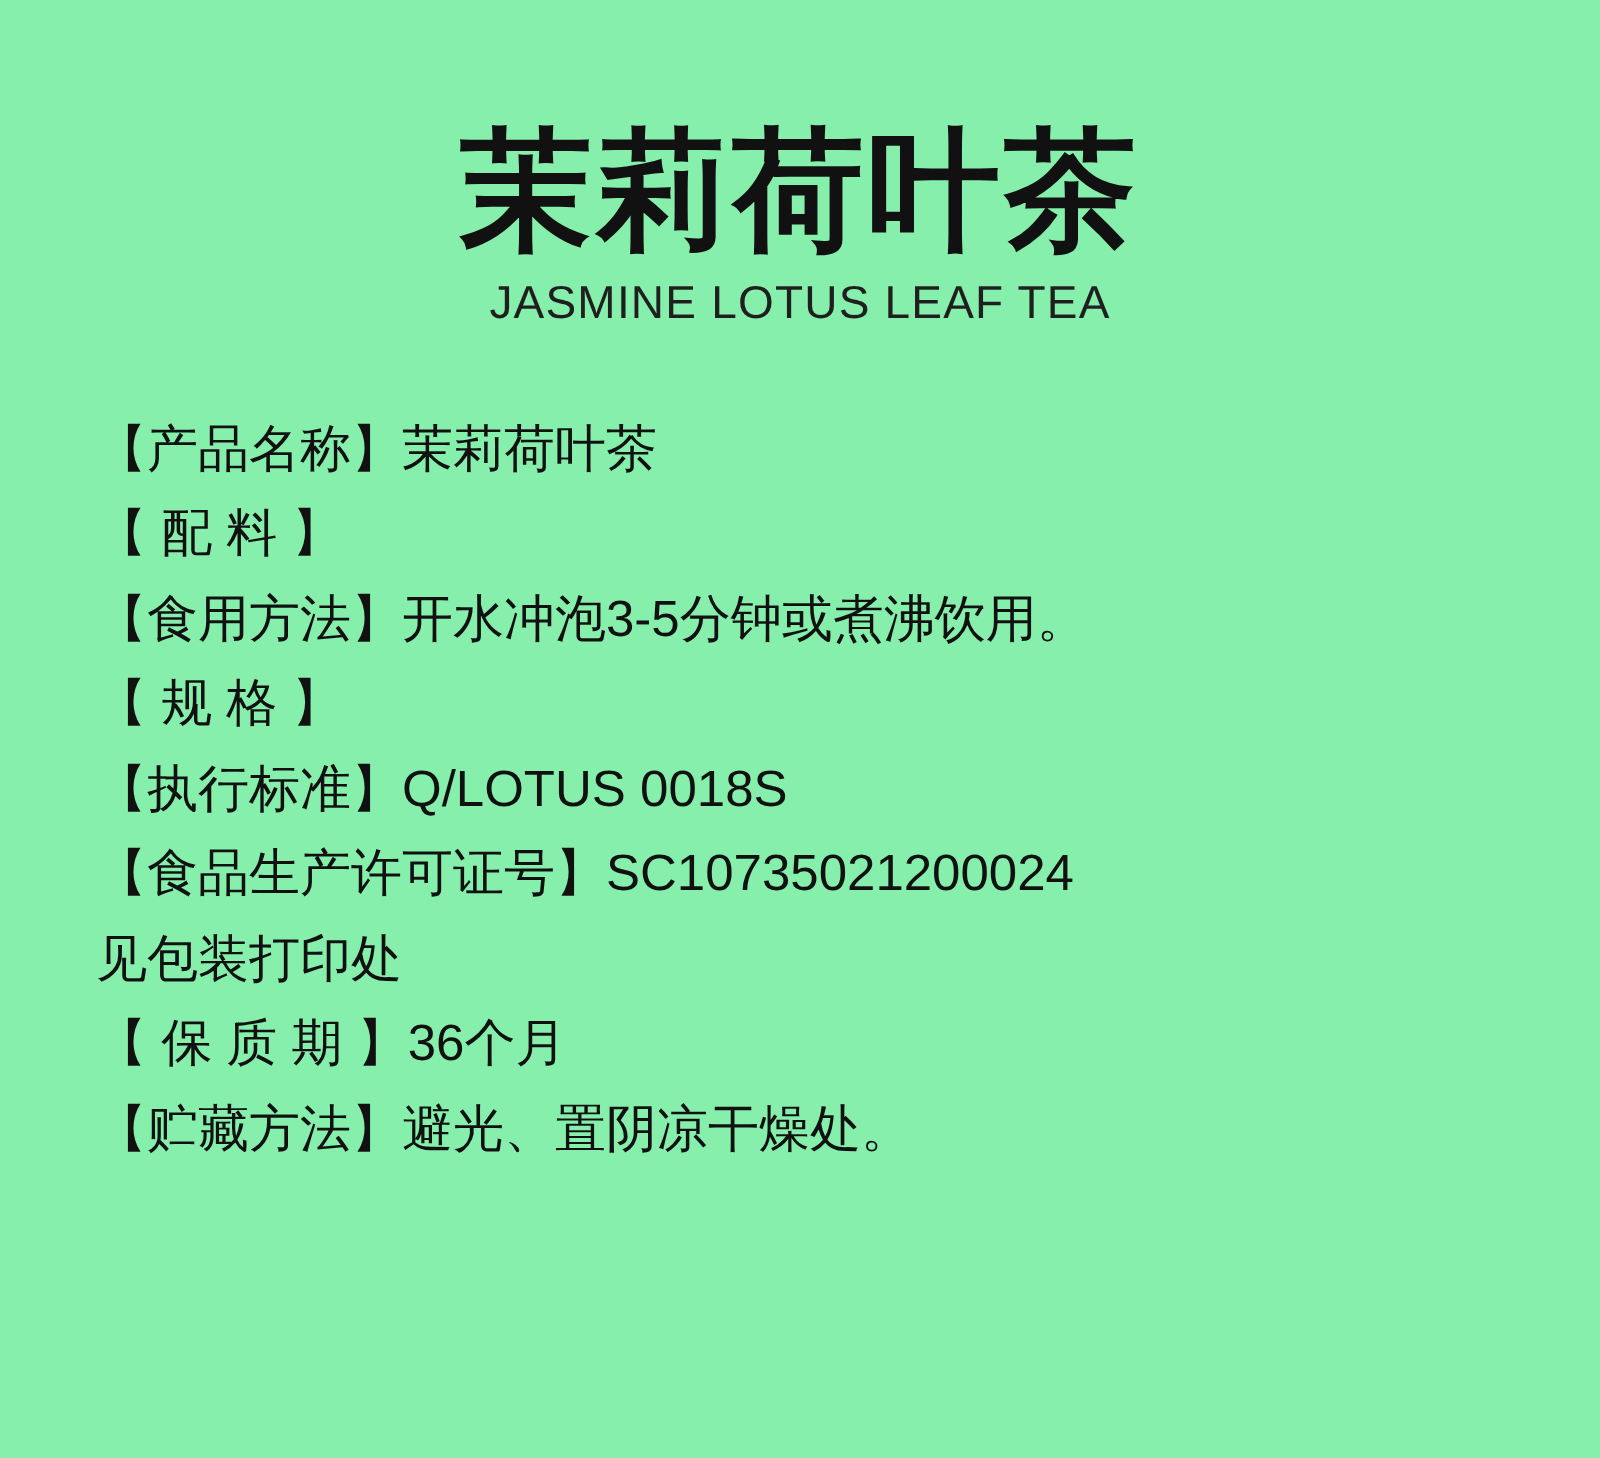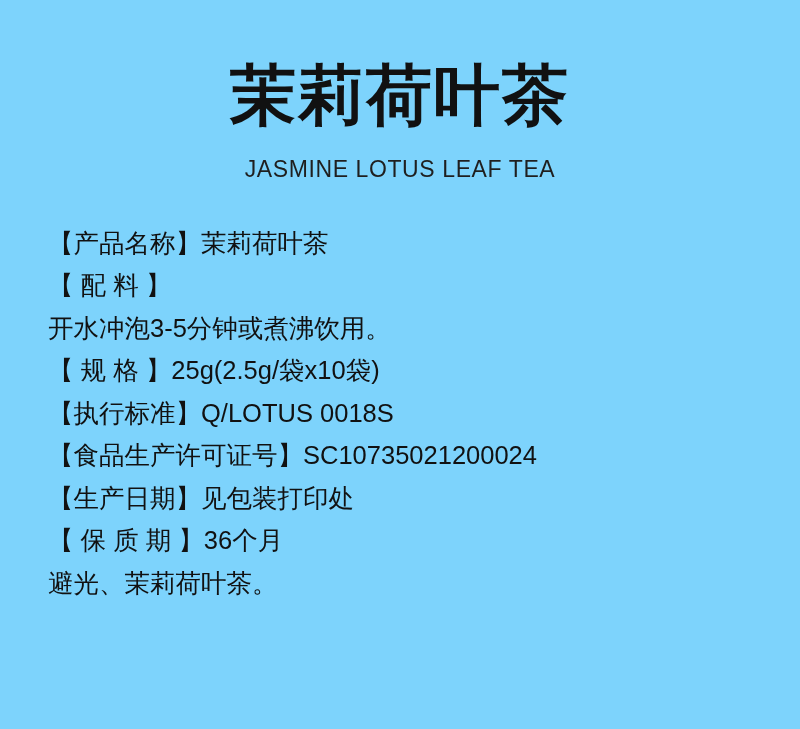--- a/index.html
+++ b/index.html
@@ -12,35 +12,35 @@
     height: 729px;
     font-family: "Liberation Sans", "DejaVu Sans", sans-serif;
     color: #1a1a1a;
     overflow: hidden;
   }
   .label {
     position: relative;
     width: 800px;
     height: 729px;
     box-sizing: border-box;
-    background: #7dd3fc;
+    background: #86efac;
   }
   .title-block {
     text-align: center;
     padding-top: 58px;
   }
   .title-cn {
     font-size: 66px;
     font-weight: bold;
     letter-spacing: 2px;
     line-height: 1.15;
     color: #111111;
   }
   .title-en {
-    margin-top: 22px;
+    margin-top: 4px;
     font-size: 23px;
     font-weight: normal;
     letter-spacing: 0.6px;
     color: #1f1f1f;
   }
   .spec-list {
     margin: 48px 0 0 0;
     padding: 0 0 0 48px;
     list-style: none;
   }
@@ -74,40 +74,40 @@
 
   <ul class="spec-list">
     <li class="spec-row">
       <span class="spec-key">【产品名称】</span>
       <span class="spec-val">茉莉荷叶茶</span>
     </li>
     <li class="spec-row">
       <span class="spec-key">【 配  料 】</span>
     </li>
     <li class="spec-row">
+      <span class="spec-key">【食用方法】</span>
       <span class="spec-val">开水冲泡3-5分钟或煮沸饮用。</span>
     </li>
     <li class="spec-row">
       <span class="spec-key">【 规  格 】</span>
-      <span class="spec-val">25g(2.5g/袋x10袋)</span>
     </li>
     <li class="spec-row">
       <span class="spec-key">【执行标准】</span>
       <span class="spec-val">Q/LOTUS 0018S</span>
     </li>
     <li class="spec-row">
       <span class="spec-key">【食品生产许可证号】</span>
       <span class="spec-val">SC10735021200024</span>
     </li>
     <li class="spec-row">
-      <span class="spec-key">【生产日期】</span>
       <span class="spec-val">见包装打印处</span>
     </li>
     <li class="spec-row">
       <span class="spec-key">【 保 质 期 】</span>
       <span class="spec-val">36个月</span>
     </li>
     <li class="spec-row">
-      <span class="spec-val">避光、茉莉荷叶茶。</span>
+      <span class="spec-key">【贮藏方法】</span>
+      <span class="spec-val">避光、置阴凉干燥处。</span>
     </li>
   </ul>
 
 </div>
 
 </body></html>

